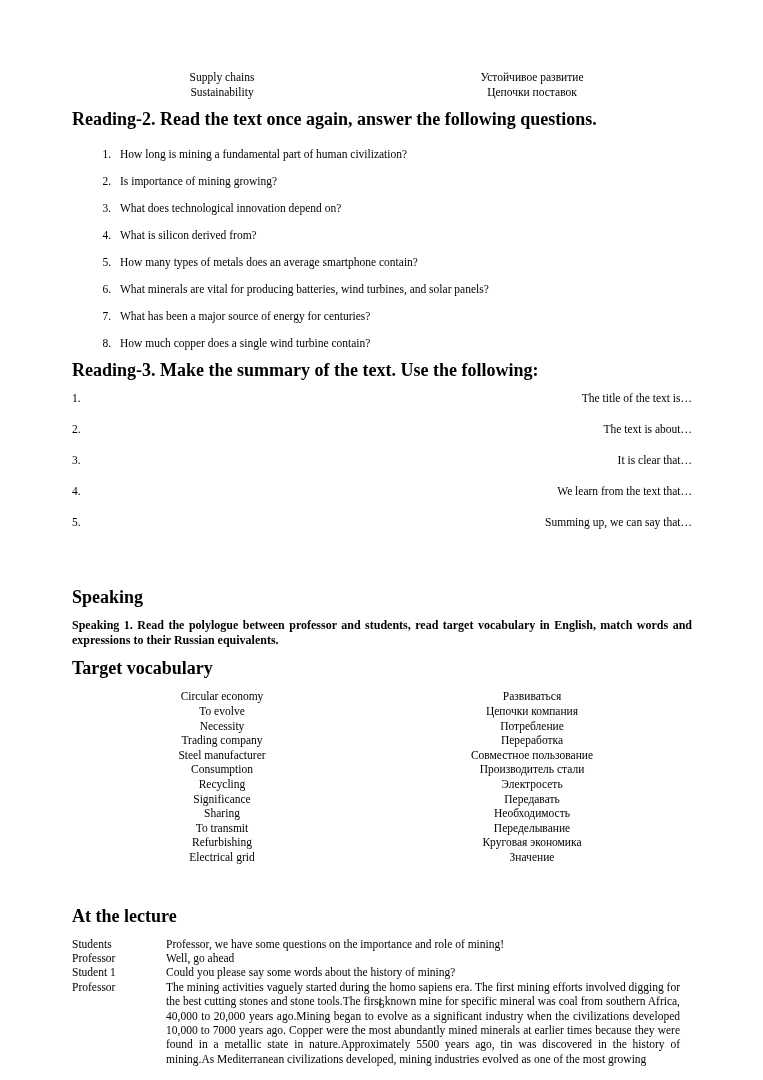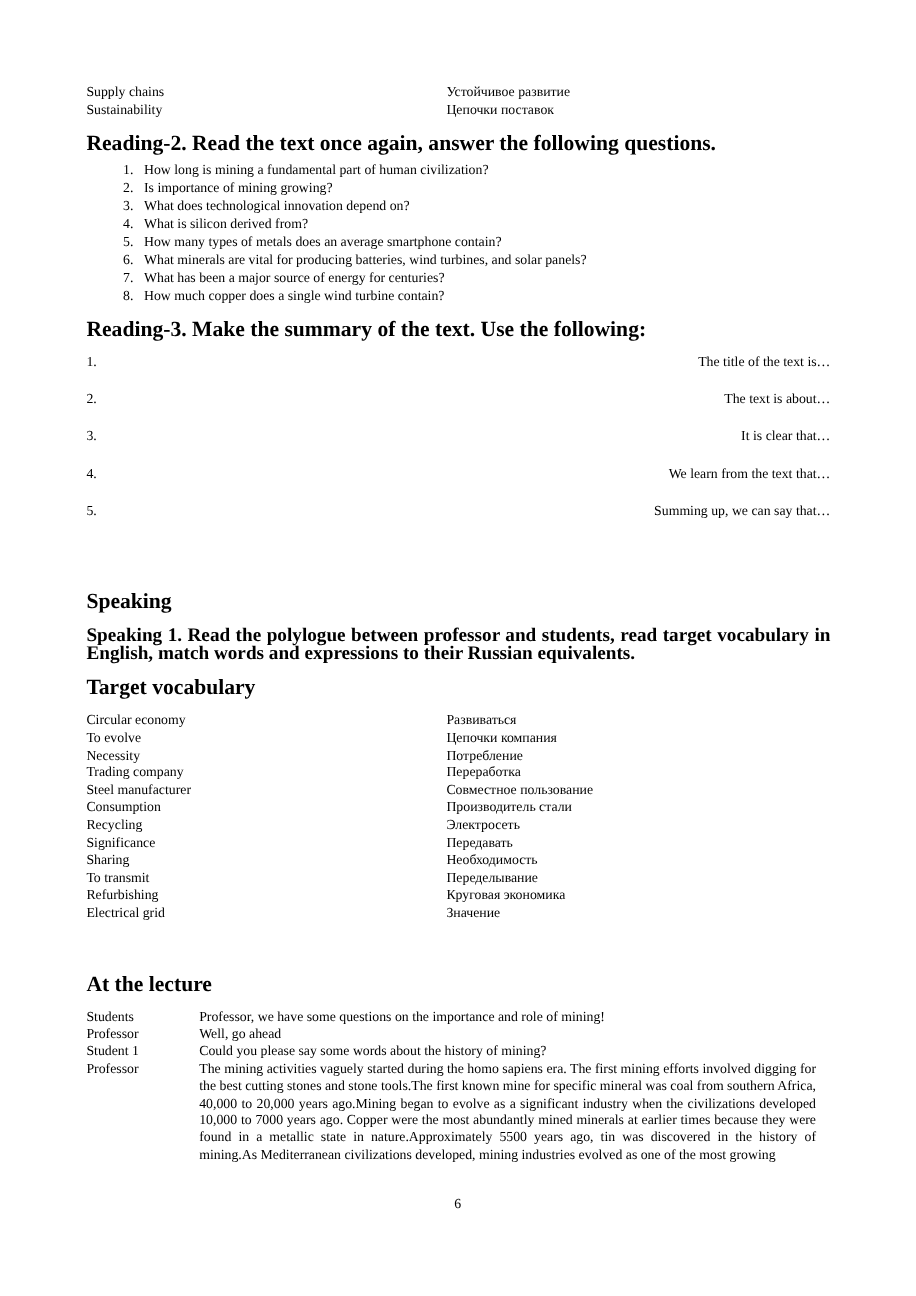--- a/index.html
+++ b/index.html
@@ -31,20 +31,21 @@
   }
   .vocab-table {
     width: 100%;
     border-collapse: collapse;
     font-size: 11.5px;
     line-height: 14.6px;
   }
   .vocab-table td {
     padding: 0;
     vertical-align: top;
+    text-align: center;
   }
   .col-en { width: 300px; }
   .col-ru { width: 320px; }
 
   .heading {
     font-weight: bold;
     font-size: 18px;
     line-height: 15px;
   }
   .sp-block { height: 13px; }
@@ -52,39 +53,40 @@
   .sp-big { height: 44px; }
 
   ol.questions {
     margin: 0;
     padding-left: 42px;
     font-size: 11.5px;
     line-height: 14.9px;
   }
   ol.questions li {
     padding-left: 6px;
+    margin-top: 12px;
   }
 
   .summary-list {
     font-size: 11.5px;
     line-height: 14px;
   }
   .summary-row {
     display: flex;
     margin-bottom: 17px;
   }
   .summary-num {
     width: 48px;
     flex: 0 0 48px;
   }
   .summary-text { flex: 1; text-align: right; }
 
   .speaking-intro {
     font-weight: bold;
-    font-size: 16px;
+    font-size: 12px;
     line-height: 15px;
     text-align: justify;
   }
 
   .dialogue {
     font-size: 11.5px;
     line-height: 14.4px;
     width: 608px;
   }
   .dlg-row {

